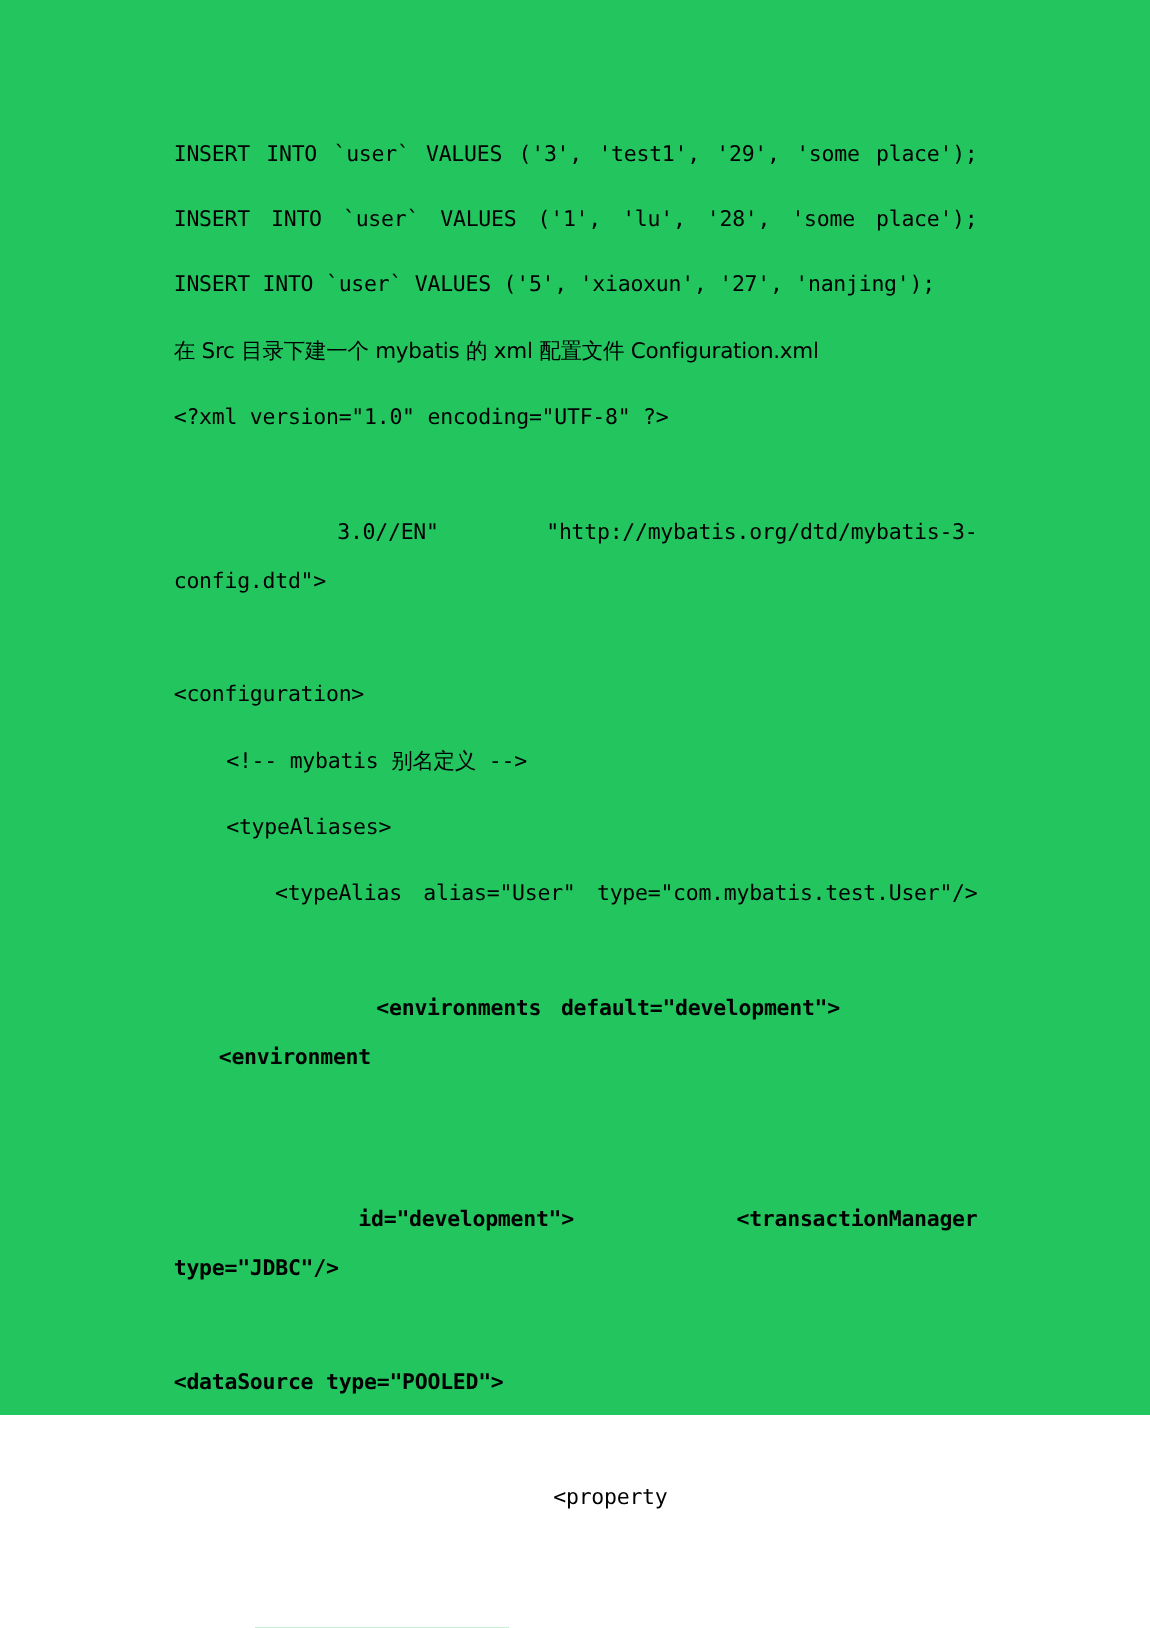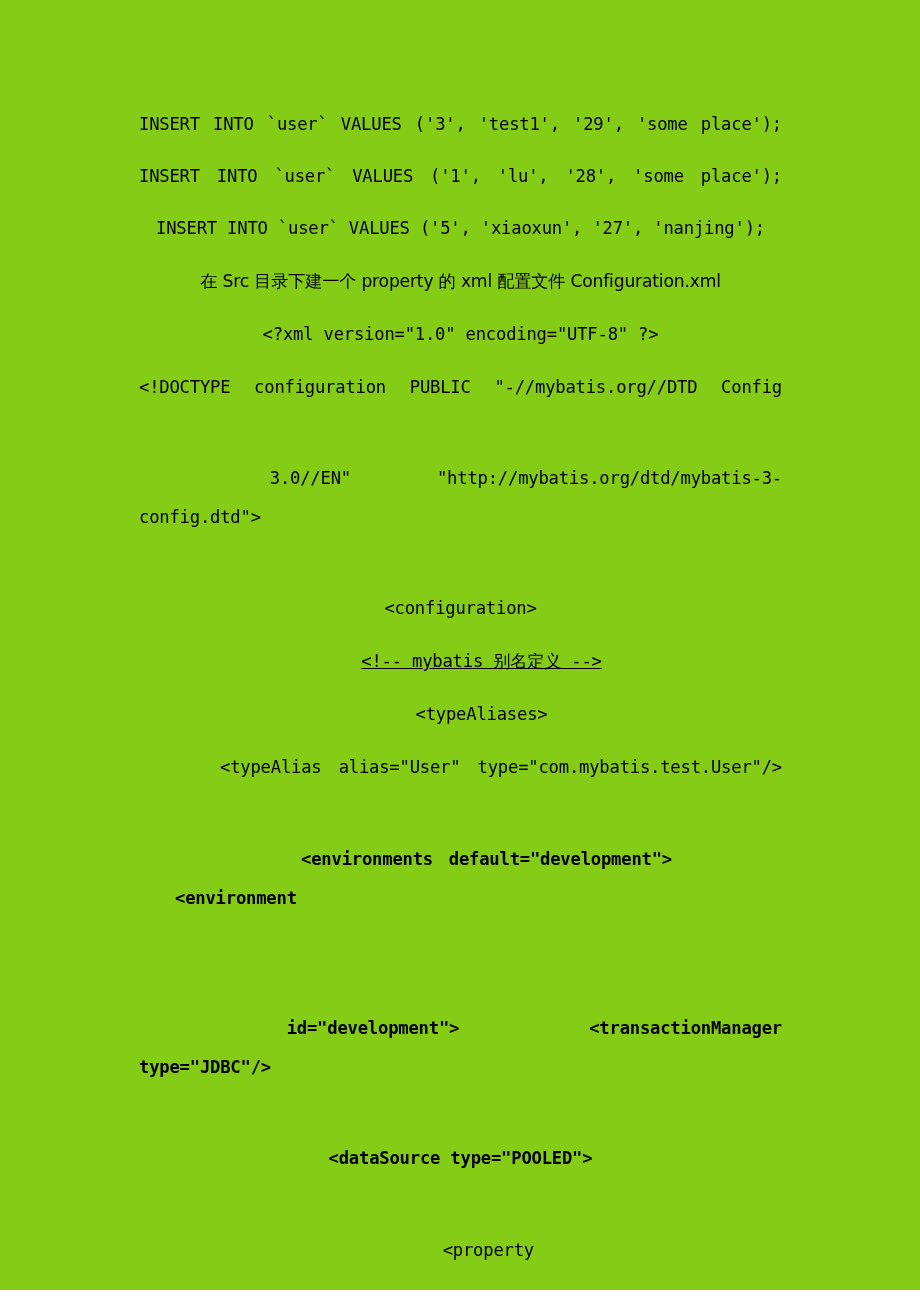--- a/index.html
+++ b/index.html
@@ -10,22 +10,22 @@
   body {
     width: 920px;
     height: 1302px;
     overflow: hidden;
     font-family: "Liberation Serif", "DejaVu Serif", serif;
     color: #000000;
   }
   .page {
     position: relative;
     width: 920px;
-    height: 1290px;
-    background: #84cc16;
+    height: 1132px;
+    background: #22c55e;
     box-sizing: border-box;
   }
   .content {
     position: absolute;
     left: 139px;
     top: 105px;
     width: 643px;
   }
   
   .para {
@@ -34,21 +34,21 @@
     font-size: 17.2px;
     line-height: 39px;
     text-align: justify;
     text-justify: inter-word;
     white-space: pre-wrap;
     word-spacing: 0px;
     letter-spacing: -0.2px;
   }
   
   .para.nojust {
-    text-align: center;
+    text-align: left;
   }
   
   .para.forcefull {
     text-align-last: justify;
   }
   
   .gap { display: inline-block; }
   .cn {
     font-family: "DejaVu Sans", "Liberation Sans", sans-serif;
   }
@@ -56,33 +56,32 @@
 </head>
 <body>
 
 <div class="page">
   <div class="content">
 
     <p class="para forcefull">INSERT INTO `user` VALUES ('3', 'test1', '29', 'some place');</p>
     <p class="para forcefull">INSERT INTO `user` VALUES ('1', 'lu', '28', 'some place');</p>
     <p class="para nojust">INSERT INTO `user` VALUES ('5', 'xiaoxun', '27', 'nanjing');</p>
 
-    <p class="para nojust cn" style="margin-top:14px;">在 Src 目录下建一个 property 的 xml 配置文件 Configuration.xml</p>
+    <p class="para nojust cn" style="margin-top:14px;">在 Src 目录下建一个 mybatis 的 xml 配置文件 Configuration.xml</p>
 
     <p class="para nojust" style="margin-top:14px;">&lt;?xml version="1.0" encoding="UTF-8" ?&gt;</p>
 
     <div style="margin-top:14px;">
-      <p class="para forcefull">&lt;!DOCTYPE configuration PUBLIC "-//mybatis.org//DTD Config</p>
       <p class="para" style="text-align-last: justify;">
         <span>3.0//EN"</span><span class="gap" style="width:86px;"></span><span>"http://mybatis.org/dtd/mybatis-3-config.dtd"&gt;</span>
       </p>
       <p class="para nojust">&lt;configuration&gt;</p>
     </div>
 
-    <p class="para nojust" style="margin-top:14px; padding-left:42px;text-decoration:underline;">&lt;!-- mybatis 别名定义 --&gt;</p>
+    <p class="para nojust" style="margin-top:14px; padding-left:42px;">&lt;!-- mybatis 别名定义 --&gt;</p>
 
     <p class="para nojust" style="margin-top:14px; padding-left:42px;">&lt;typeAliases&gt;</p>
 
     <div style="margin-top:14px;">
       <p class="para" style="padding-left:81px; text-align-last: justify;">&lt;typeAlias alias="User" type="com.mybatis.test.User"/&gt;</p>
     </div>
 
     <div style="margin-top:14px;font-weight:bold;">
       <p class="para" style="padding-left:36px; text-align-last: justify;">
         <span>&lt;environments default="development"&gt;</span><span class="gap" style="width:110px;"></span><span>&lt;environment</span>

